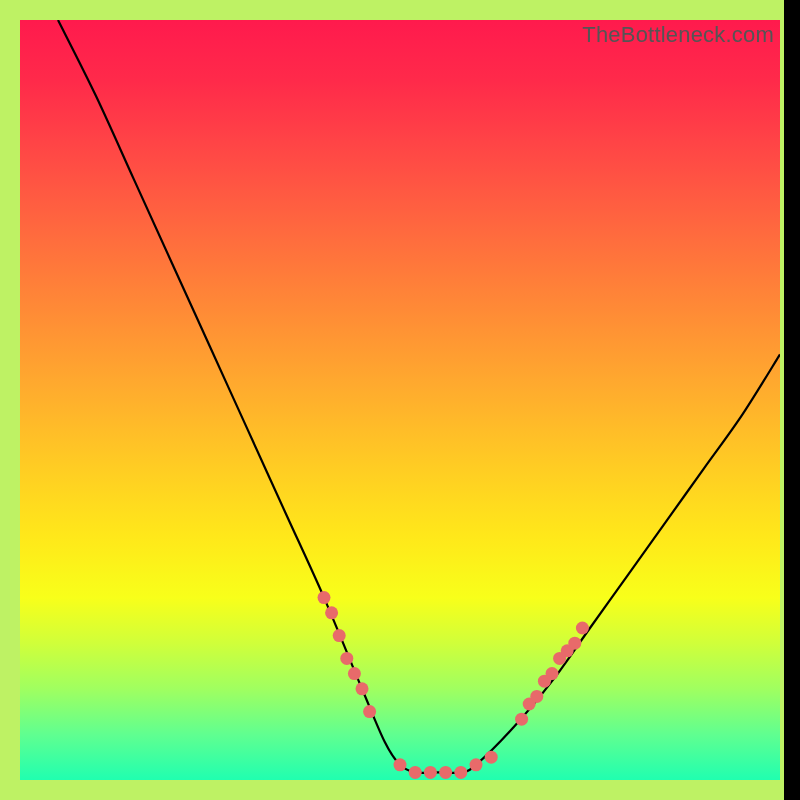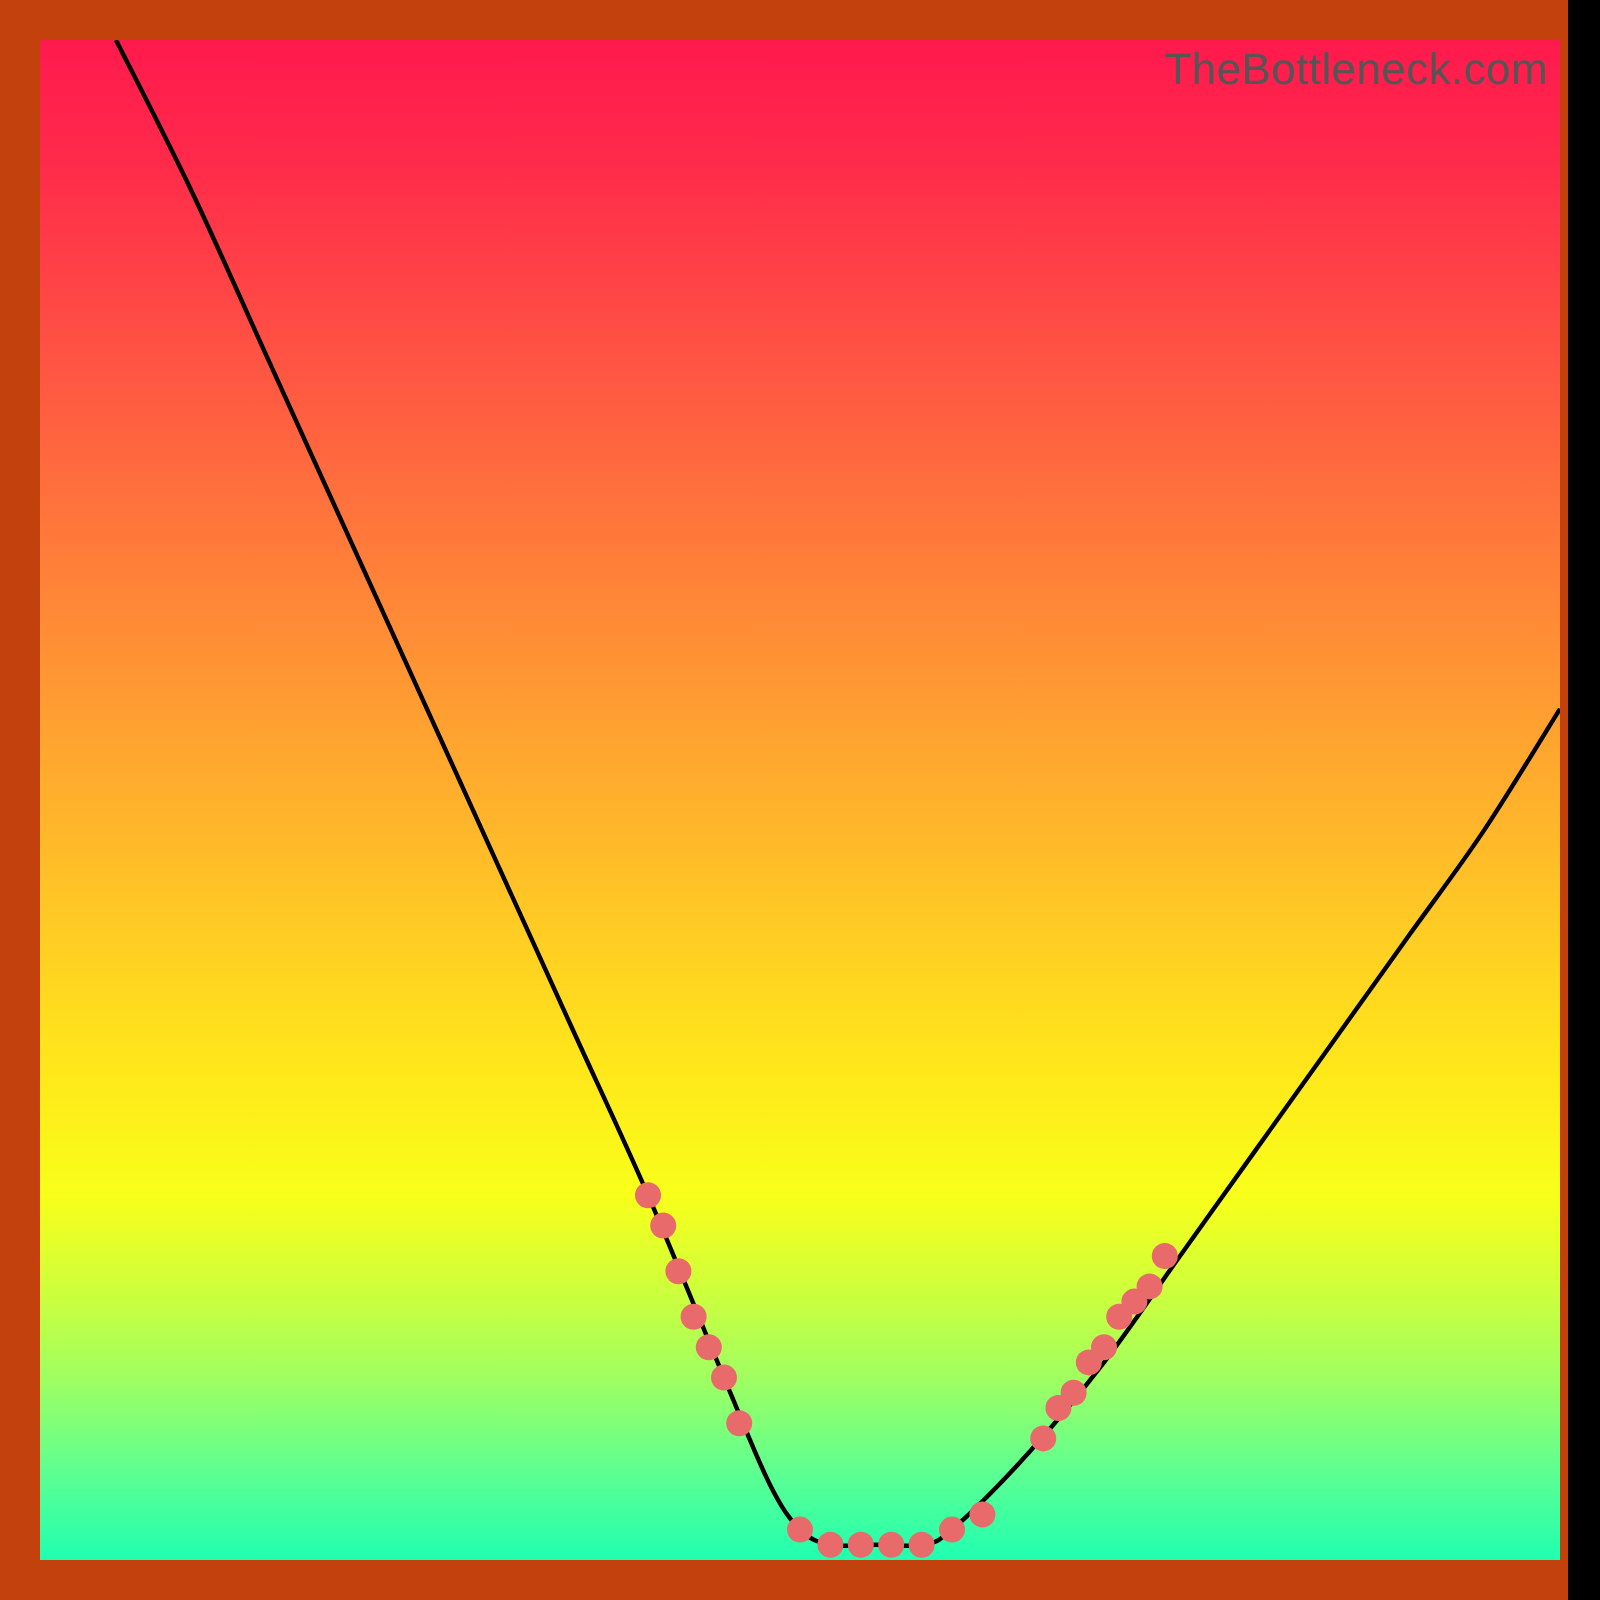--- a/index.html
+++ b/index.html
@@ -1,21 +1,21 @@
 <!DOCTYPE html>
 <html><head>
 <meta charset="utf-8">
 <style>
   * { margin: 0; padding: 0; box-sizing: border-box; }
   html, body { width: 800px; height: 800px; background: #000; overflow: hidden; }
   .frame {
     position: relative;
     width: 784px;
     height: 800px;
-    background: #c2410c;
+    background: #bef264;
   }
   .plot-area {
     position: absolute;
     left: 20px;
     top: 20px;
     width: 760px;
     height: 760px;
     background: linear-gradient(to bottom,
       #ff1a4d 0%,
       #ff2a4a 8%,

